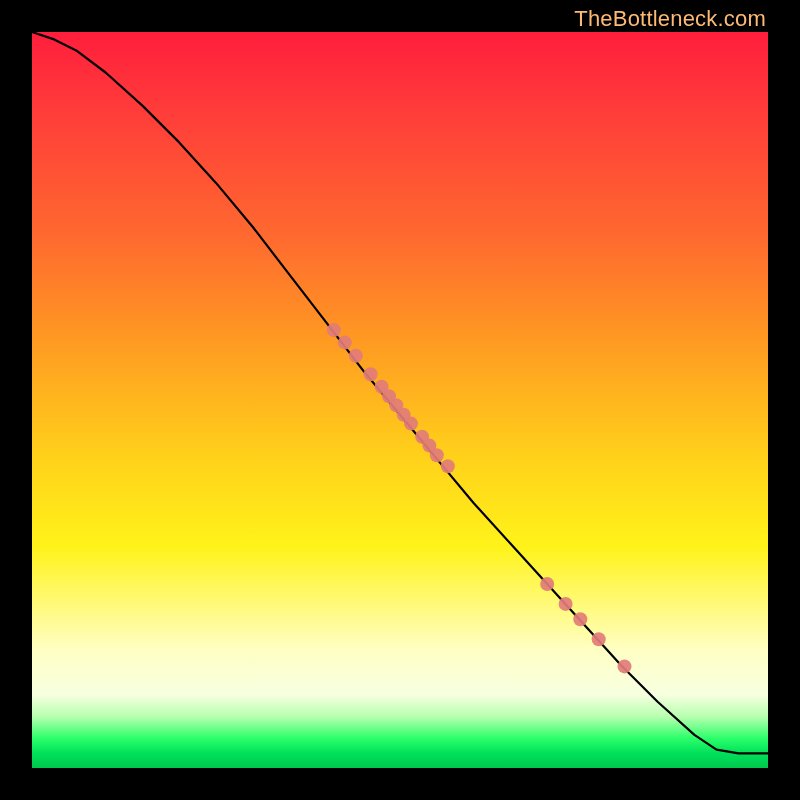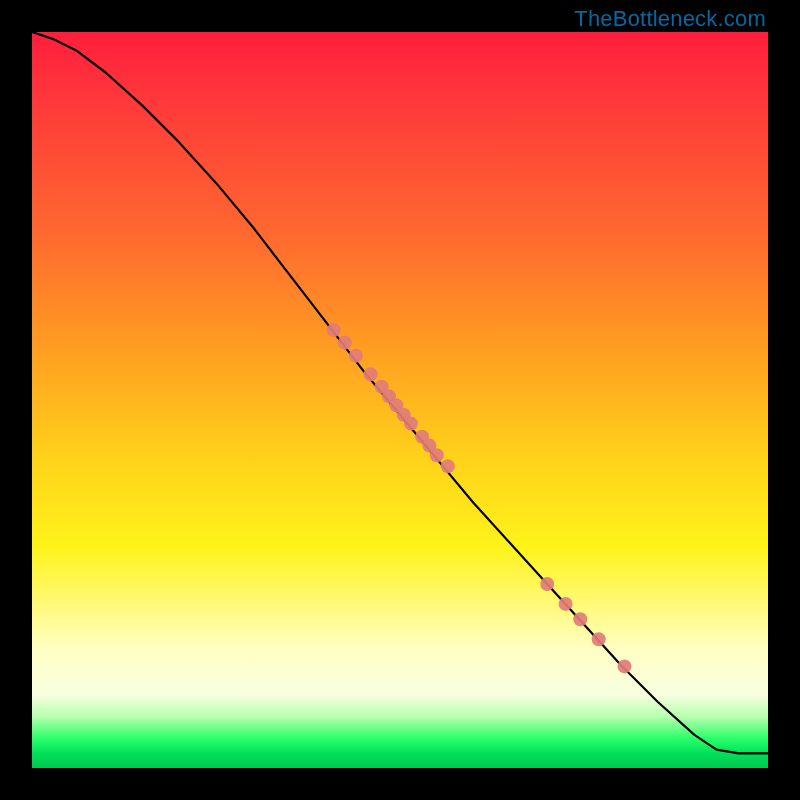--- a/index.html
+++ b/index.html
@@ -37,21 +37,21 @@
       #b8ffb0 93%,
       #2bff6a 96%,
       #00e05a 98%,
       #00c94e 100%
     );
   }
   .watermark {
     position: absolute;
     top: 6px;
     right: 34px;
-    color: #0369a1;
+    color: #fdba74;
     font-size: 22px;
     font-weight: 400;
     letter-spacing: 0.2px;
     user-select: none;
   }
   svg.curve {
     position: absolute;
     left: 0;
     top: 0;
     width: 736px;

